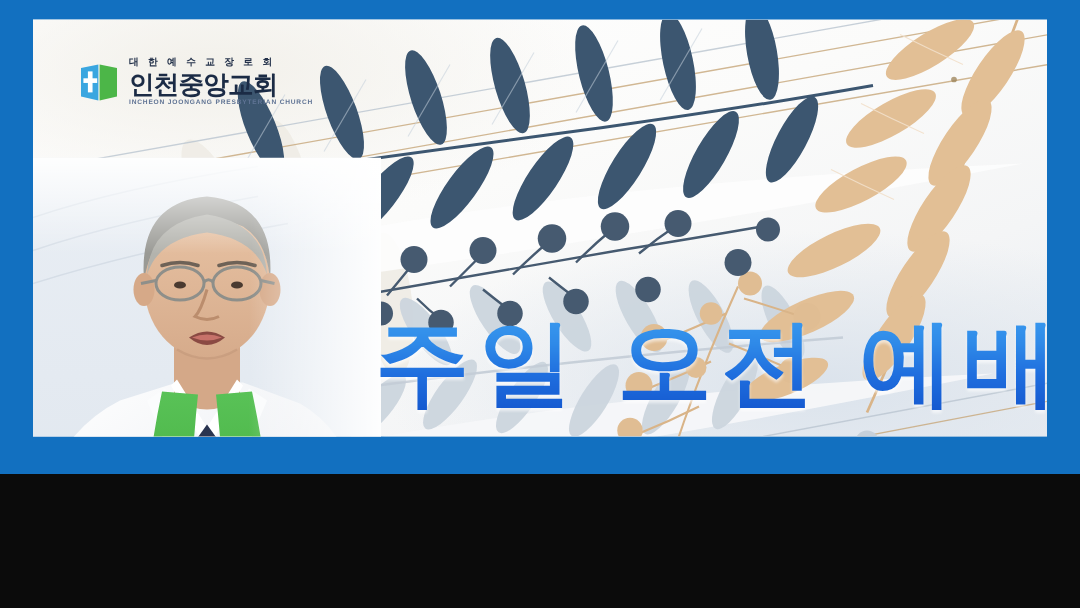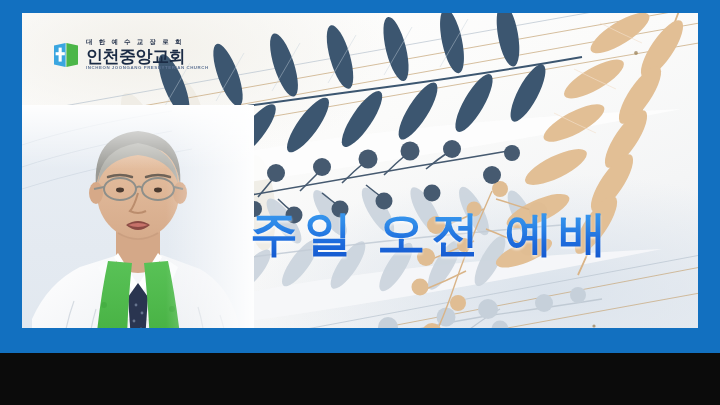--- a/index.html
+++ b/index.html
@@ -1,20 +1,20 @@
 <!DOCTYPE html>
 <html><head>
 <meta charset="utf-8">
 <style>
   html,body{margin:0;padding:0;background:#0b0b0b;}
   body{font-family:"Liberation Sans",sans-serif;}
 
   .stage{
     position:relative;
-    width:720px;height:353px;
+    width:720px;height:316px;
     overflow:hidden;
     background:#1270c0;
   }
 
   
   .frame{
     position:absolute;inset:0;
     background:#1270c0;
   }
 
@@ -51,21 +51,21 @@
     letter-spacing:0px;
     white-space:nowrap;
     line-height:1;
     text-shadow:0 1px 0 rgba(255,255,255,.55);
   }
 
   
   .title-text{
     position:absolute;
     left:228px;top:196px;
-    font-size:48px;
+    font-size:63px;
     font-weight:bold;
     white-space:nowrap;
     line-height:1.05;
     letter-spacing:6px;
     background:linear-gradient(180deg,#3a9bf0 0%,#2f8ae8 30%,#1f6ede 62%,#1458cf 100%);
     -webkit-background-clip:text;
     background-clip:text;
     color:transparent;
     -webkit-text-fill-color:transparent;
     filter:drop-shadow(0 2px 1px rgba(255,255,255,.6));

